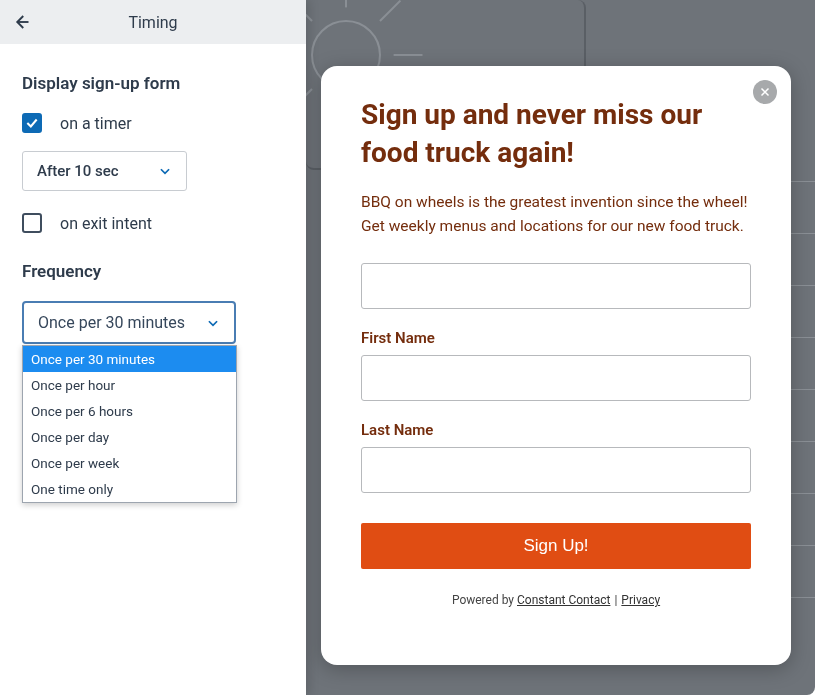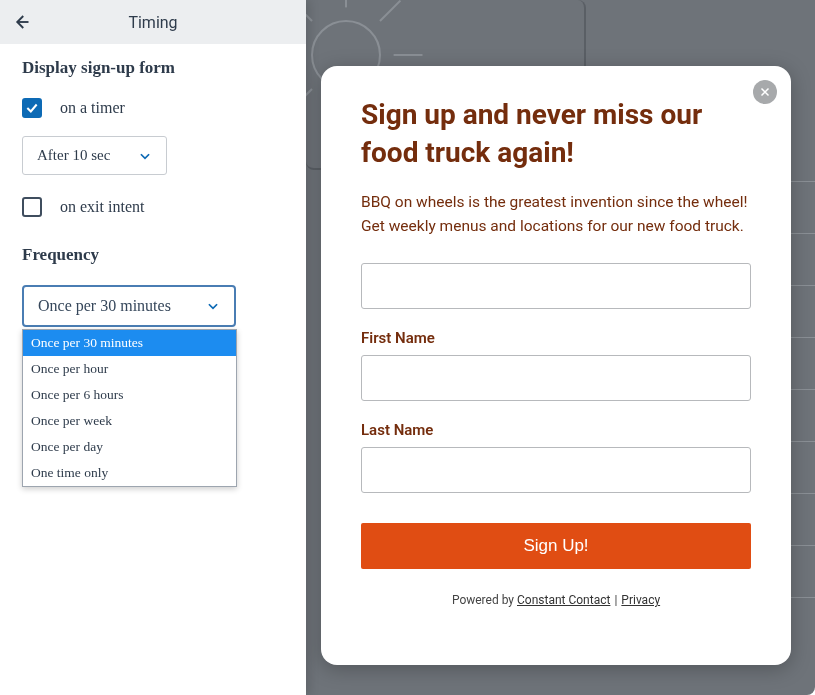--- a/index.html
+++ b/index.html
@@ -41,22 +41,21 @@
       align-items:center;
     }
     .sidebar-header-title {
       flex: 1;
       text-align: center;
       color: #2e3b4b;
       font-size: 16px;
       font-weight: 400;
     }
     .sidebar-body {
-      padding: 14px 22px 0 22px;
-      font-family: Liberation Serif, serif;
+      padding: 29px 22px 0 22px;
     }
     .section-title {
       color: #2e3b4b;
       font-size: 17px;
       font-weight: 600;
       margin-bottom: 20px;
     }
     .check-row {
       display: flex;
       align-items: center;
@@ -87,21 +86,21 @@
     }
     .dropdown-btn {
       border: 1px solid #c8ccd1;
       background: #fff;
       border-radius: 3px;
       padding: 10px 14px;
       display: flex;
       align-items: center;
       justify-content: space-between;
       cursor: pointer;
-      width: 145px;
+      width: 165px;
       margin-left: 0;
       margin-bottom: 22px;
     }
     .dropdown-btn.wide {
       width: 214px;
       background:#fff;
       border: 2px solid #4a7db3;
       border-radius:4px;
     }
     .dropdown-btn-label {
@@ -291,22 +290,22 @@
           <span class="chev">
             <svg width="14" height="14" viewBox="0 0 24 24">
                 <path d="M5 9 L12 16 L19 9" stroke="#0d6ab5" stroke-width="3" fill="none"></path>
               </svg>
           </span>
         </div>
         <div class="dropdown-list">
           <div class="dropdown-item selected">Once per 30 minutes</div>
           <div class="dropdown-item">Once per hour</div>
           <div class="dropdown-item">Once per 6 hours</div>
+          <div class="dropdown-item">Once per day</div>
           <div class="dropdown-item">Once per week</div>
-          <div class="dropdown-item">Once per day</div>
           <div class="dropdown-item">One time only</div>
         </div>
       </div>
     </div>
   </aside>
 
   <main class="canvas">
     <div class="bg-frame"></div>
     <svg class="bg-sun" viewBox="0 0 100 100">
       <circle cx="50" cy="50" r="20" fill="none" stroke="#8a8f95" stroke-width="1.2"></circle>

